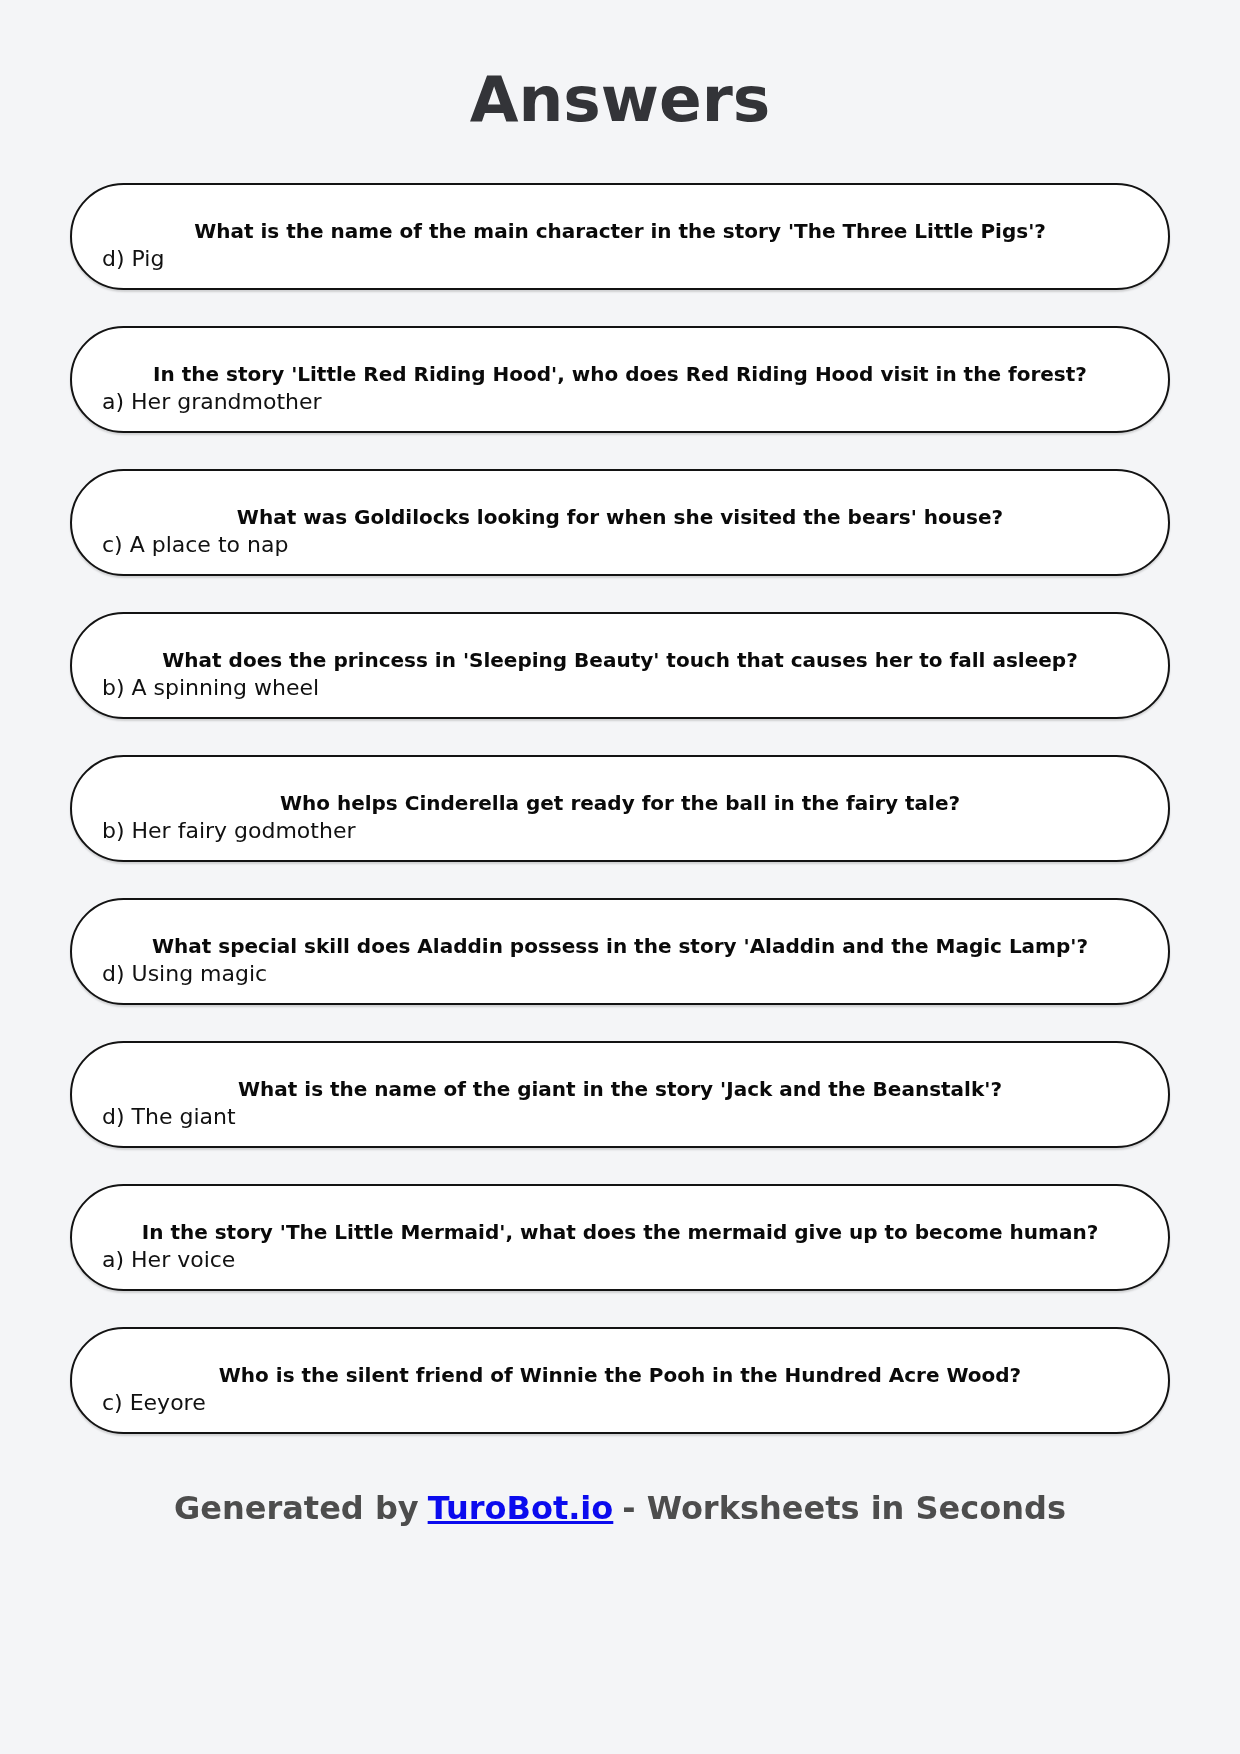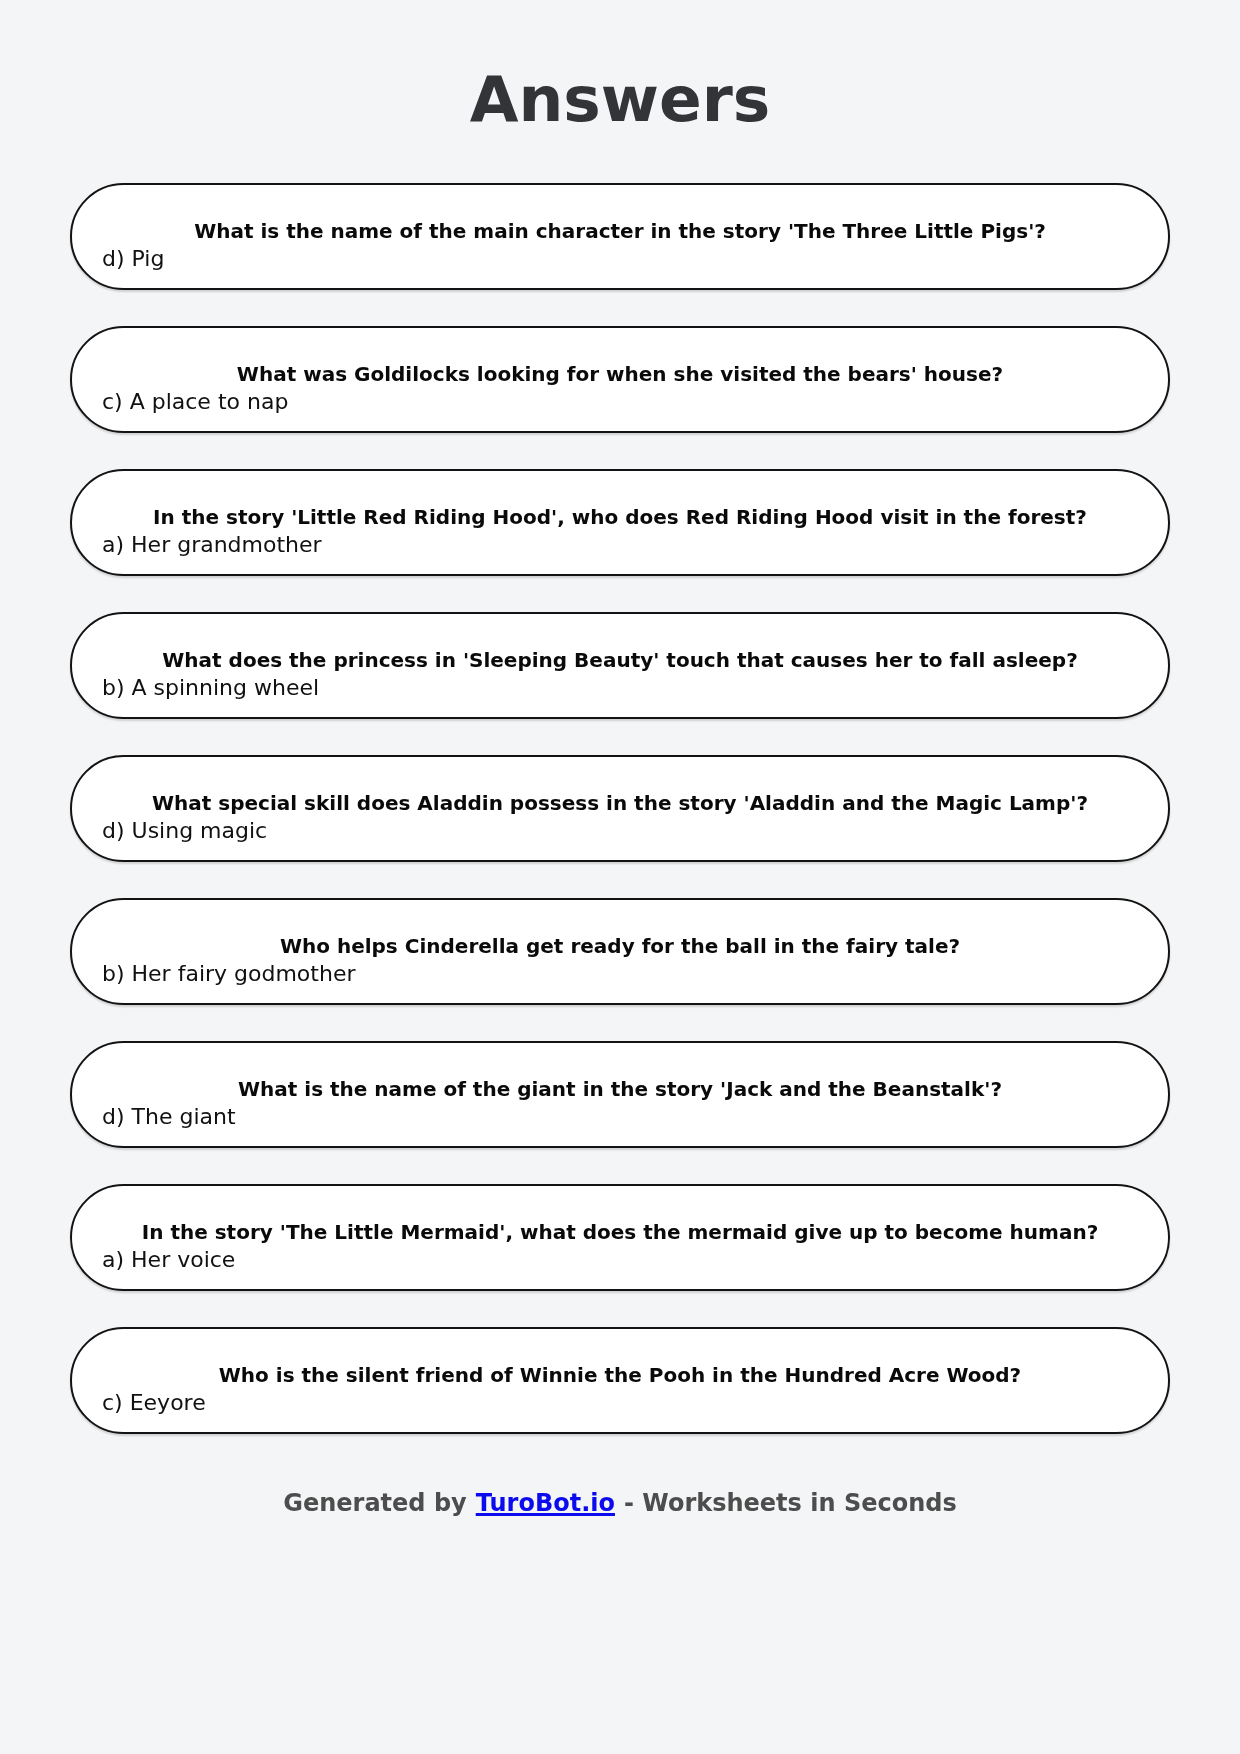--- a/index.html
+++ b/index.html
@@ -54,21 +54,21 @@
     font-weight: 400;
     color: #111111;
     margin-left: 14px;
   }
   .footer {
     margin-top: 55px;
     display: flex;
     justify-content: center;
     align-items: baseline;
     gap: 9px;
-    font-size: 24px;
+    font-size: 32px;
     font-weight: 700;
     color: #4d4d4d;
   }
   .footer a {
     color: #0b0bee;
     font-weight: 700;
     text-decoration-thickness: 2.5px;
   }
 </style>
 </head>
@@ -79,42 +79,42 @@
   <h1 class="page-title">Answers</h1>
 
   <div class="cards">
 
     <div class="card">
       <div class="question">What is the name of the main character in the story 'The Three Little Pigs'?</div>
       <div class="answer">d) Pig</div>
     </div>
 
     <div class="card">
-      <div class="question">What was Goldilocks looking for when she visited the bears' house?</div>
-      <div class="answer">c) A place to nap</div>
+      <div class="question">In the story 'Little Red Riding Hood', who does Red Riding Hood visit in the forest?</div>
+      <div class="answer">a) Her grandmother</div>
     </div>
 
     <div class="card">
-      <div class="question">In the story 'Little Red Riding Hood', who does Red Riding Hood visit in the forest?</div>
-      <div class="answer">a) Her grandmother</div>
+      <div class="question">What was Goldilocks looking for when she visited the bears' house?</div>
+      <div class="answer">c) A place to nap</div>
     </div>
 
     <div class="card">
       <div class="question">What does the princess in 'Sleeping Beauty' touch that causes her to fall asleep?</div>
       <div class="answer">b) A spinning wheel</div>
     </div>
 
     <div class="card">
-      <div class="question">What special skill does Aladdin possess in the story 'Aladdin and the Magic Lamp'?</div>
-      <div class="answer">d) Using magic</div>
+      <div class="question">Who helps Cinderella get ready for the ball in the fairy tale?</div>
+      <div class="answer">b) Her fairy godmother</div>
     </div>
 
     <div class="card">
-      <div class="question">Who helps Cinderella get ready for the ball in the fairy tale?</div>
-      <div class="answer">b) Her fairy godmother</div>
+      <div class="question">What special skill does Aladdin possess in the story 'Aladdin and the Magic Lamp'?</div>
+      <div class="answer">d) Using magic</div>
     </div>
 
     <div class="card">
       <div class="question">What is the name of the giant in the story 'Jack and the Beanstalk'?</div>
       <div class="answer">d) The giant</div>
     </div>
 
     <div class="card">
       <div class="question">In the story 'The Little Mermaid', what does the mermaid give up to become human?</div>
       <div class="answer">a) Her voice</div>

